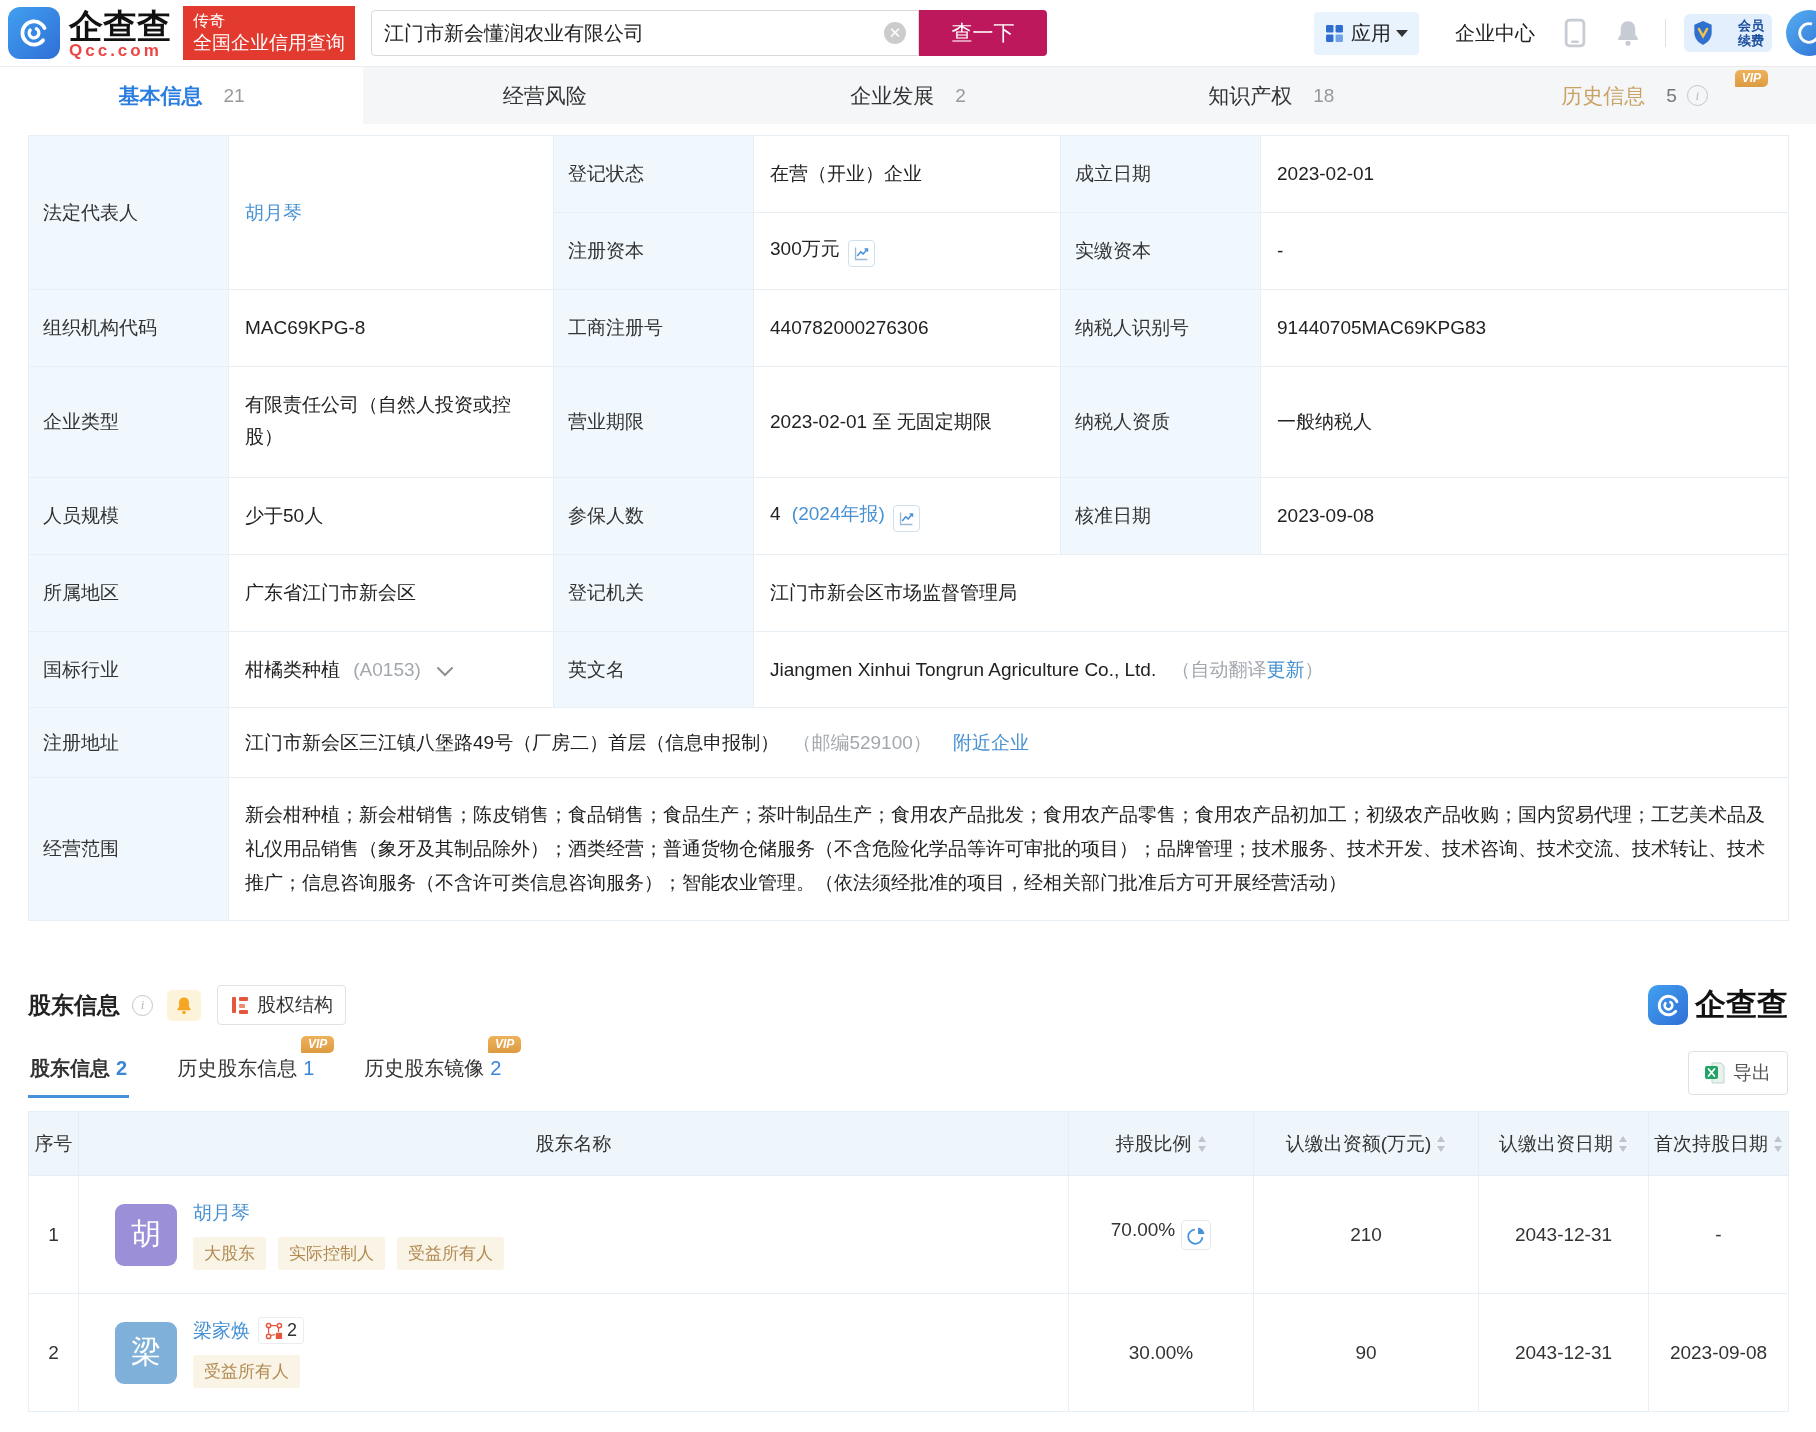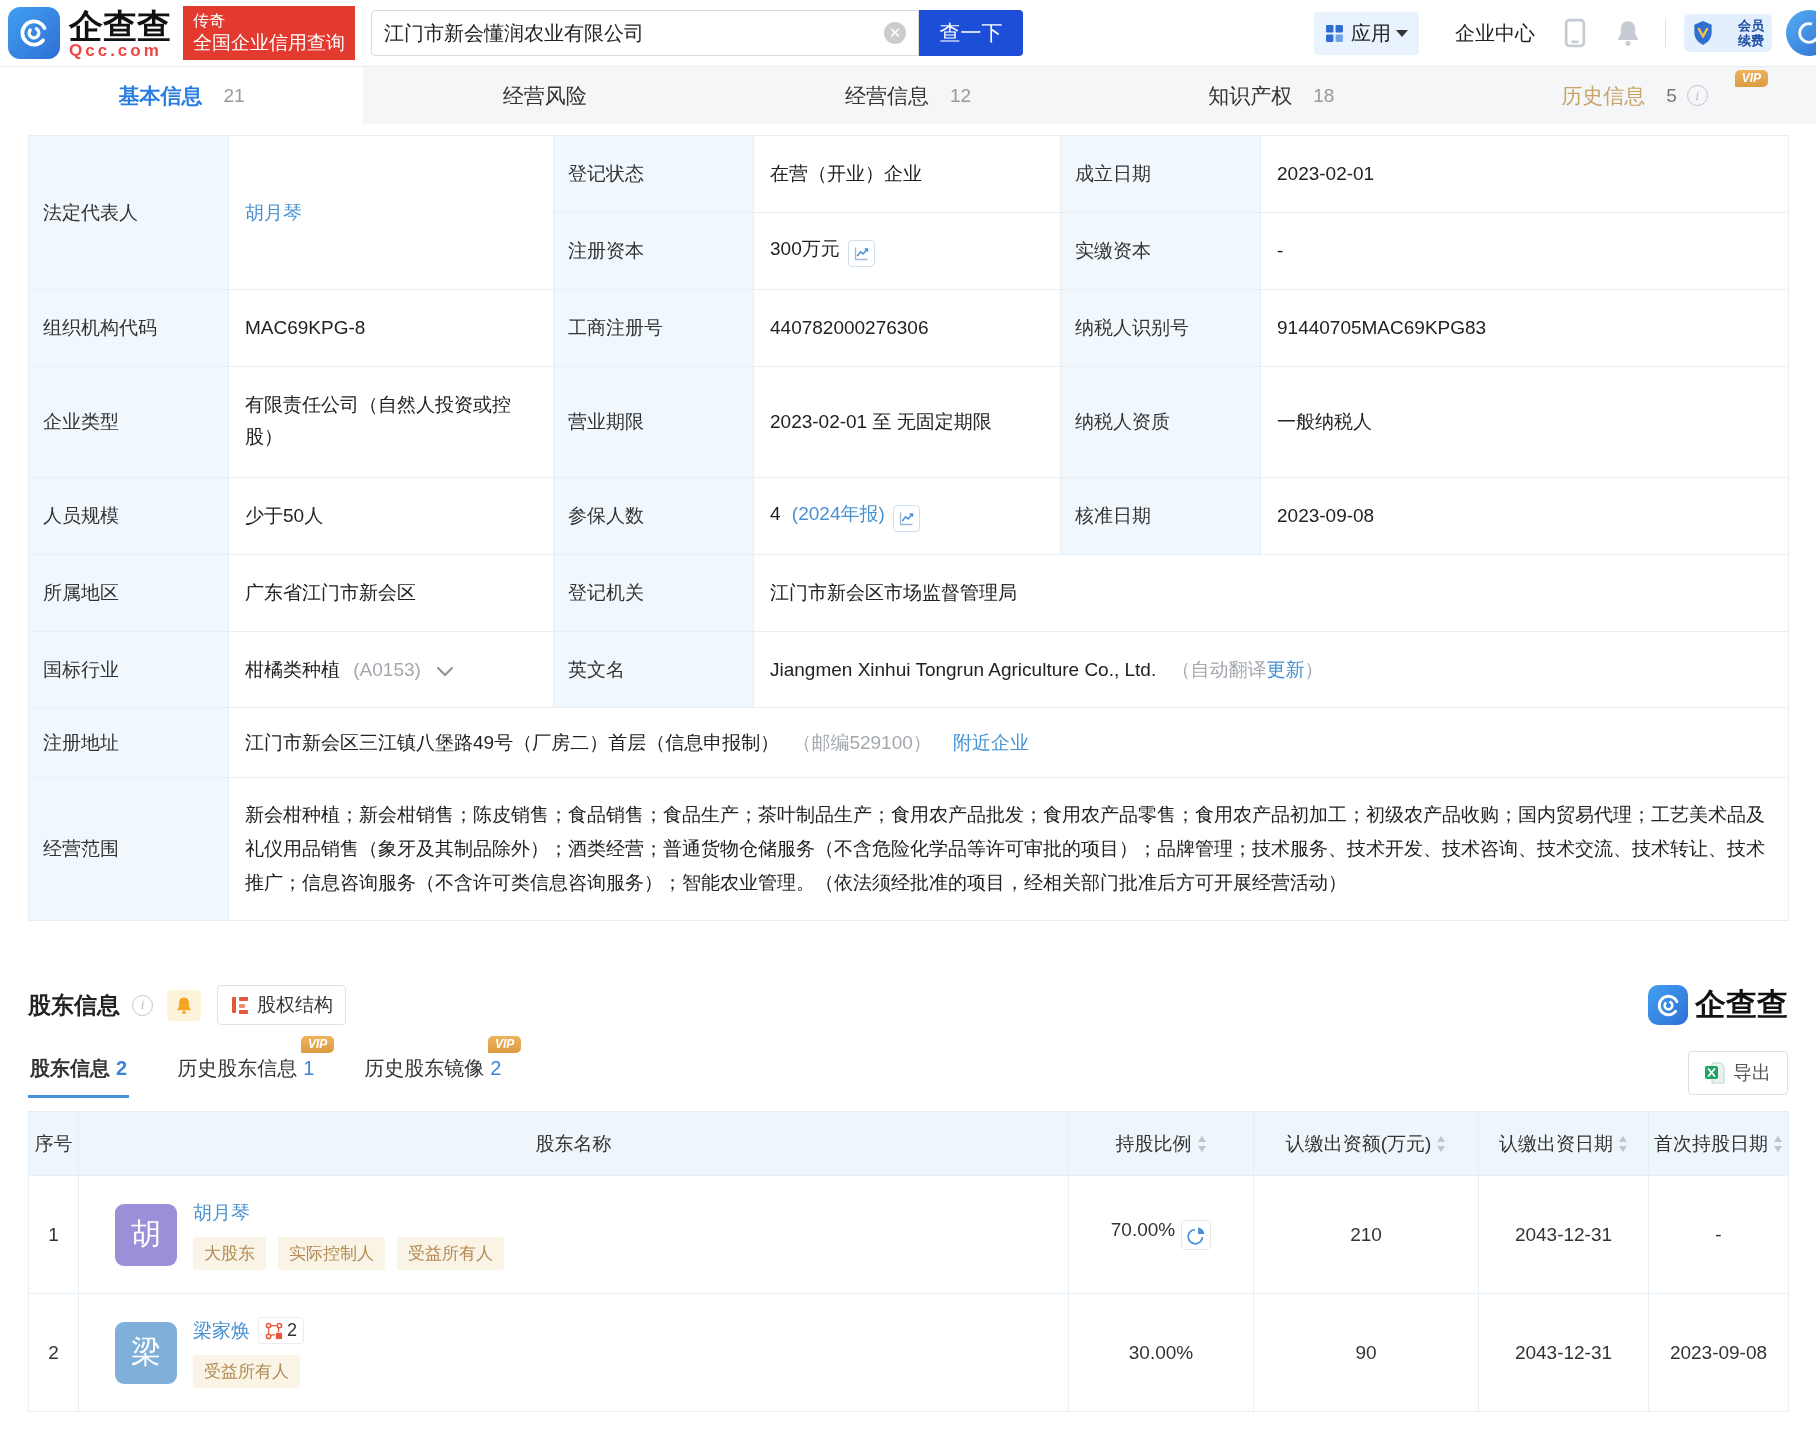--- a/index.html
+++ b/index.html
@@ -14,21 +14,21 @@
   .logo-cn { font-size:34px; font-weight:bold; color:#111; line-height:34px; }
   .logo-en { font-size:17px; color:#ef4444; letter-spacing:3px; line-height:15px; font-weight:bold; }
   .promo { margin-left:12px; background:#e23a2e; color:#fff; padding:4px 10px 5px; flex:none; }
   .promo-l1 { font-size:16px; line-height:21px; }
   .promo-l2 { font-size:19px; line-height:24px; }
   .search { margin-left:16px; width:548px; height:46px; border:1px solid #d9d9d9; border-radius:4px 0 0 4px;
     display:flex; align-items:center; padding:0 12px; }
   .search-text { font-size:20px; color:#222; flex:1; white-space:nowrap; overflow:hidden; }
   .clear-ic { width:22px; height:22px; border-radius:50%; background:#ccc; color:#fff; font-size:15px;
     display:flex; align-items:center; justify-content:center; flex:none; }
-  .btn-search { width:104px; height:46px; background:#1d4ed8; color:#fff; font-size:21px; border:none;
+  .btn-search { width:128px; height:46px; background:#be185d; color:#fff; font-size:21px; border:none;
     border-radius:0 4px 4px 0; display:flex; align-items:center; justify-content:center; cursor:pointer; }
   .hright { margin-left:auto; display:flex; align-items:center; }
   .apps { background:#e9f3fd; border-radius:4px; padding:8px 11px; display:flex; align-items:center; }
   .apps-label { font-size:20px; color:#222; margin:0 5px 0 7px; }
   .caret { width:0; height:0; border-left:6px solid transparent; border-right:6px solid transparent; border-top:7px solid #333; }
   .ent-center { font-size:20px; color:#222; margin-left:36px; }
   .hicon { margin-left:28px; display:flex; align-items:center; }
   .hdivider { width:1px; height:28px; background:#e0e0e0; margin-left:24px; }
   .vip-renew { margin-left:18px; background:#e3effd; border-radius:6px; padding:4px 8px; display:flex; align-items:center;gap:20px; }
   .vip-renew-txt { font-size:13px; line-height:15px; font-weight:bold; color:#1d4fa0; margin-left:4px; }
@@ -176,22 +176,22 @@
 
 <div class="tabbar">
   <div class="tab active">
     <span>基本信息</span>
       <span class="cnt">21</span>
   </div>
   <div class="tab">
     <span>经营风险</span>
   </div>
   <div class="tab">
-    <span>经营信息</span>
-      <span class="cnt">12</span>
+    <span>企业发展</span>
+      <span class="cnt">2</span>
   </div>
   <div class="tab">
     <span>知识产权</span>
       <span class="cnt">18</span>
   </div>
   <div class="tab history">
     <span class="vip-badge">VIP</span>
     <span>历史信息</span>
       <span class="cnt">5</span>
     <span class="info-ic">i</span>

